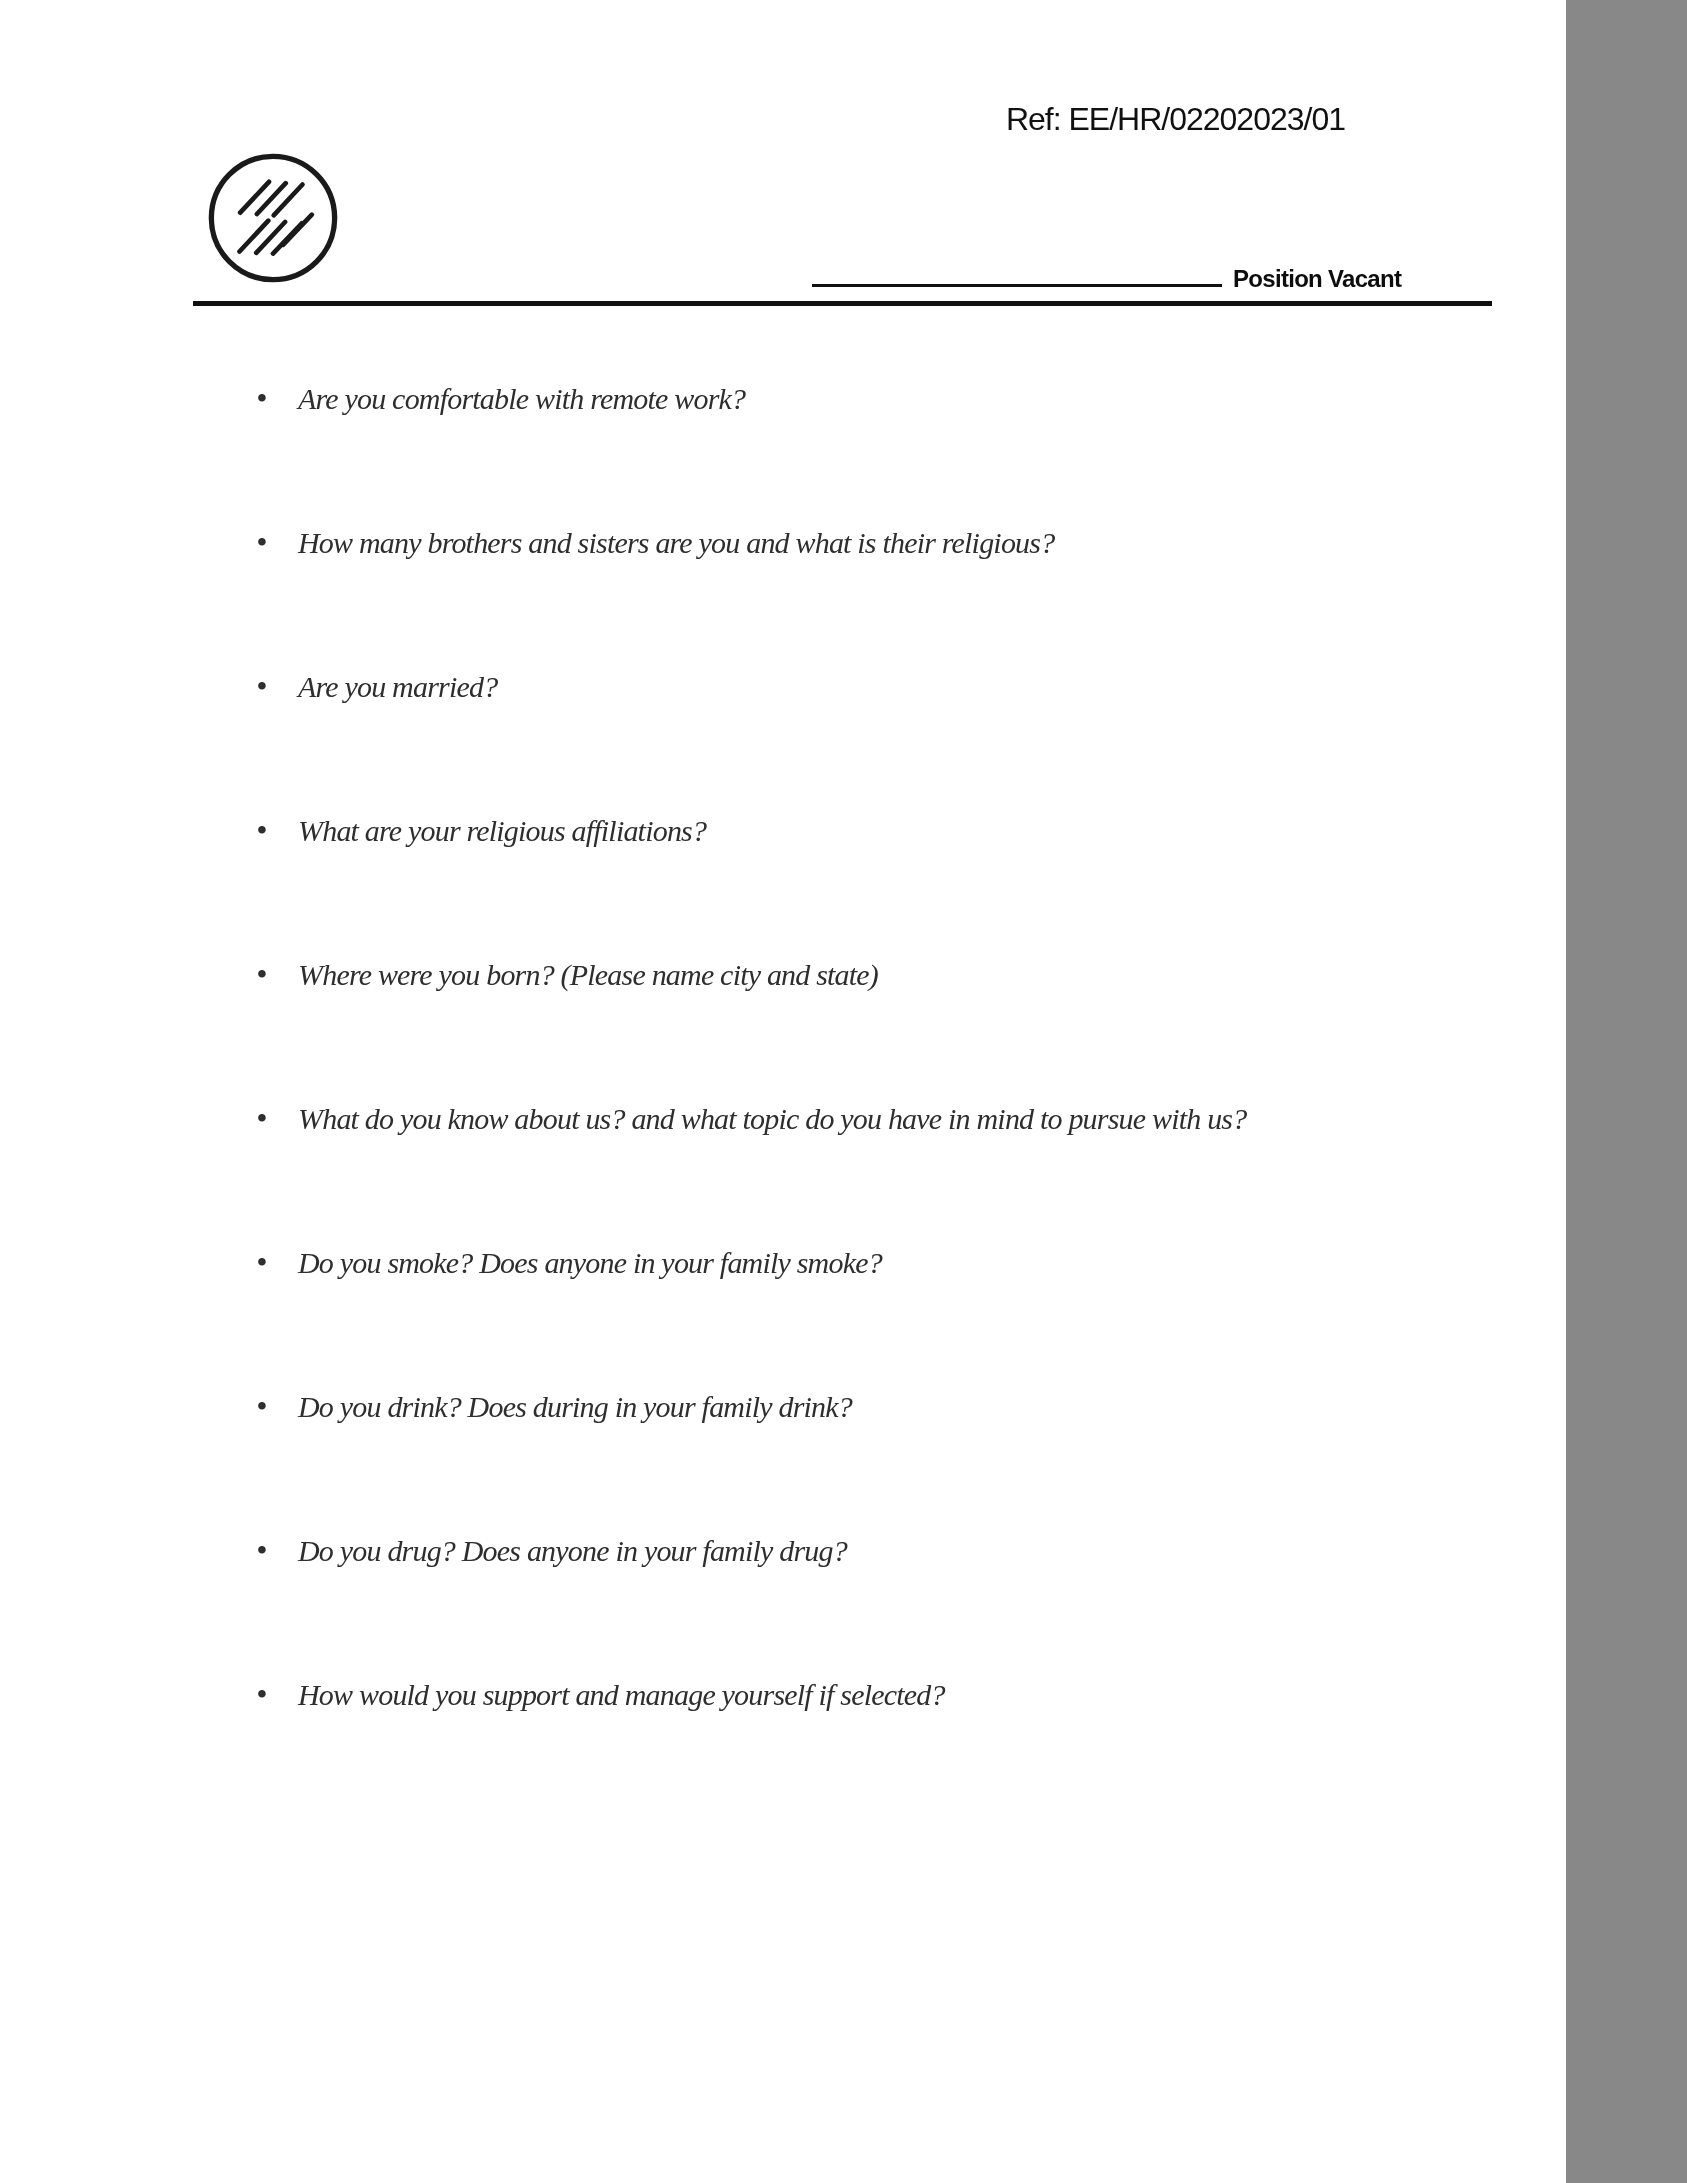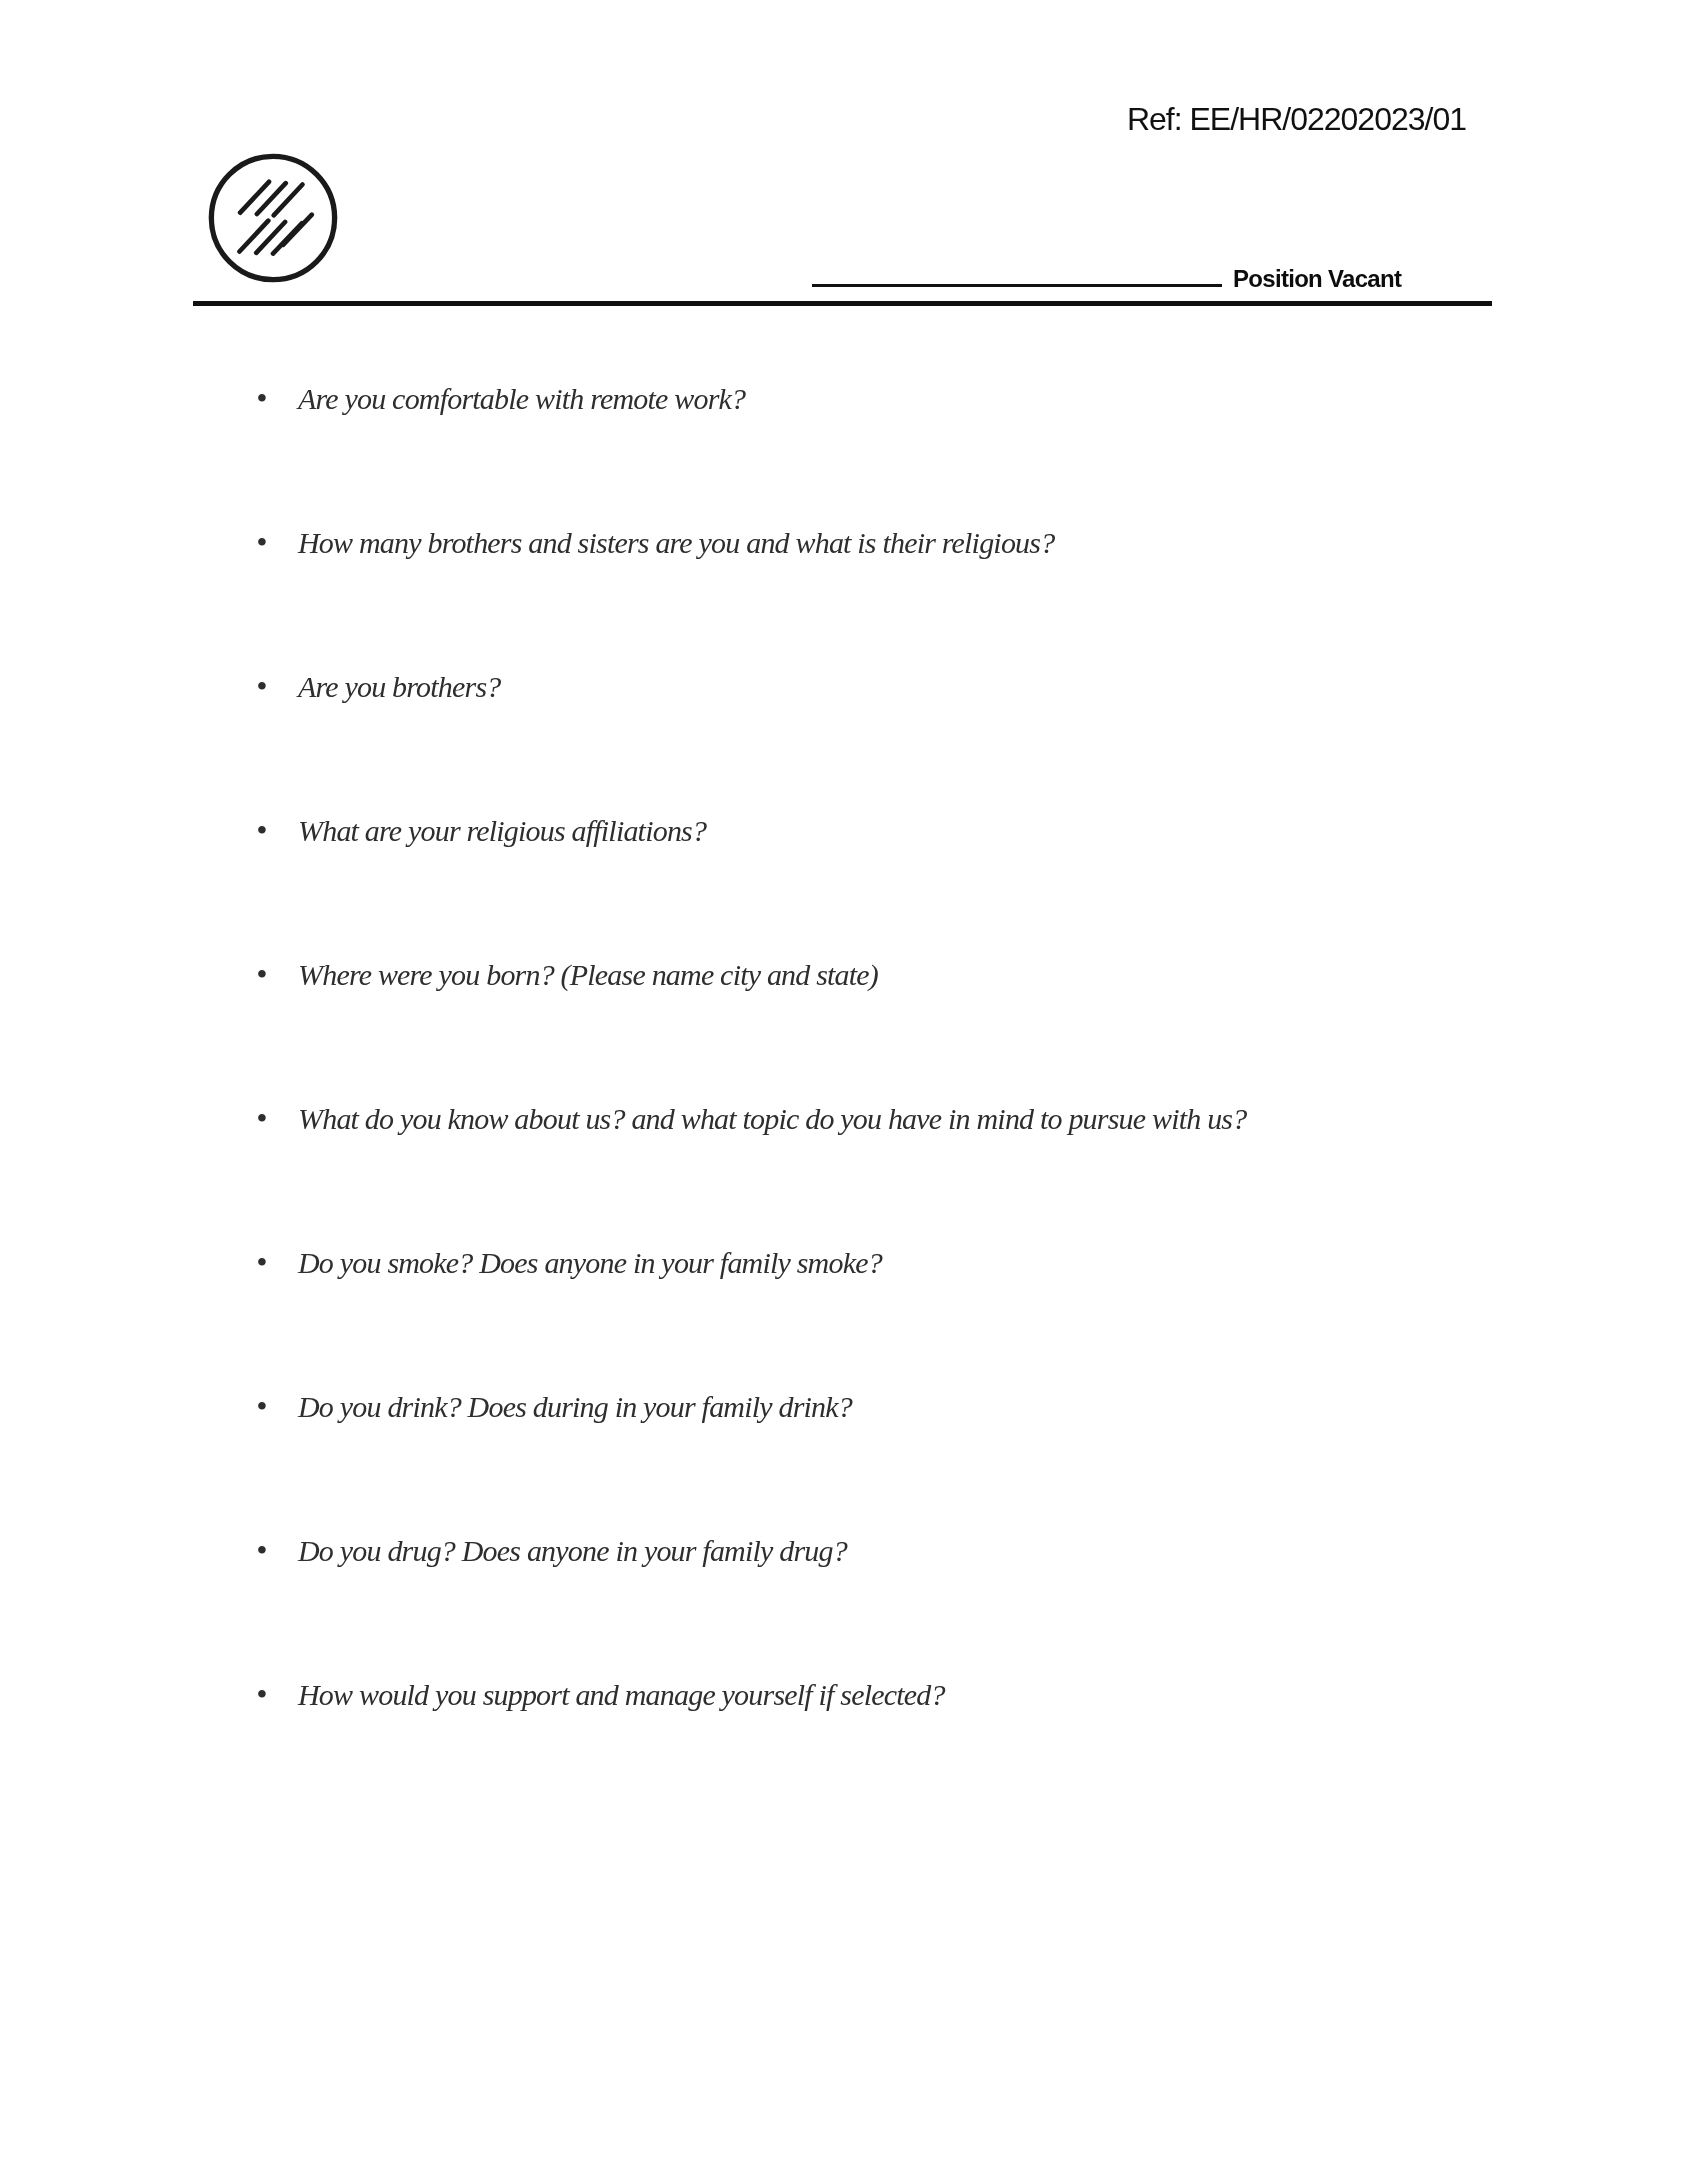--- a/index.html
+++ b/index.html
@@ -1,18 +1,18 @@
 <!DOCTYPE html>
 <html style="font-size:10.6px"><head>
 <meta charset="utf-8">
 <style>
   html, body { margin: 0; padding: 0; background: #888; }
   .page {
     position: relative;
-    width: 1687px;
+    width: 1566px;
     height: 2183px;
     background: #ffffff;
     overflow: hidden;
     font-family: "Liberation Serif", serif;
   }
 
   
   .ref-label {
     position: absolute;
     top: 101px;
@@ -113,21 +113,21 @@
 
   <div class="short-rule"></div>
 
   <div class="section-title">Position Vacant</div>
 
   <div class="header-rule"></div>
 
   <ul class="questions">
       <li class="question-item">Are you comfortable with remote work?</li>
       <li class="question-item">How many brothers and sisters are you and what is their religious?</li>
-      <li class="question-item">Are you brothers?</li>
+      <li class="question-item">Are you married?</li>
       <li class="question-item">What are your religious affiliations?</li>
       <li class="question-item">Where were you born? (Please name city and state)</li>
       <li class="question-item">What do you know about us? and what topic do you have in mind to pursue with us?</li>
       <li class="question-item">Do you smoke? Does anyone in your family smoke?</li>
       <li class="question-item">Do you drink? Does during in your family drink?</li>
       <li class="question-item">Do you drug? Does anyone in your family drug?</li>
       <li class="question-item">How would you support and manage yourself if selected?</li>
     </ul>
 
 </div>

